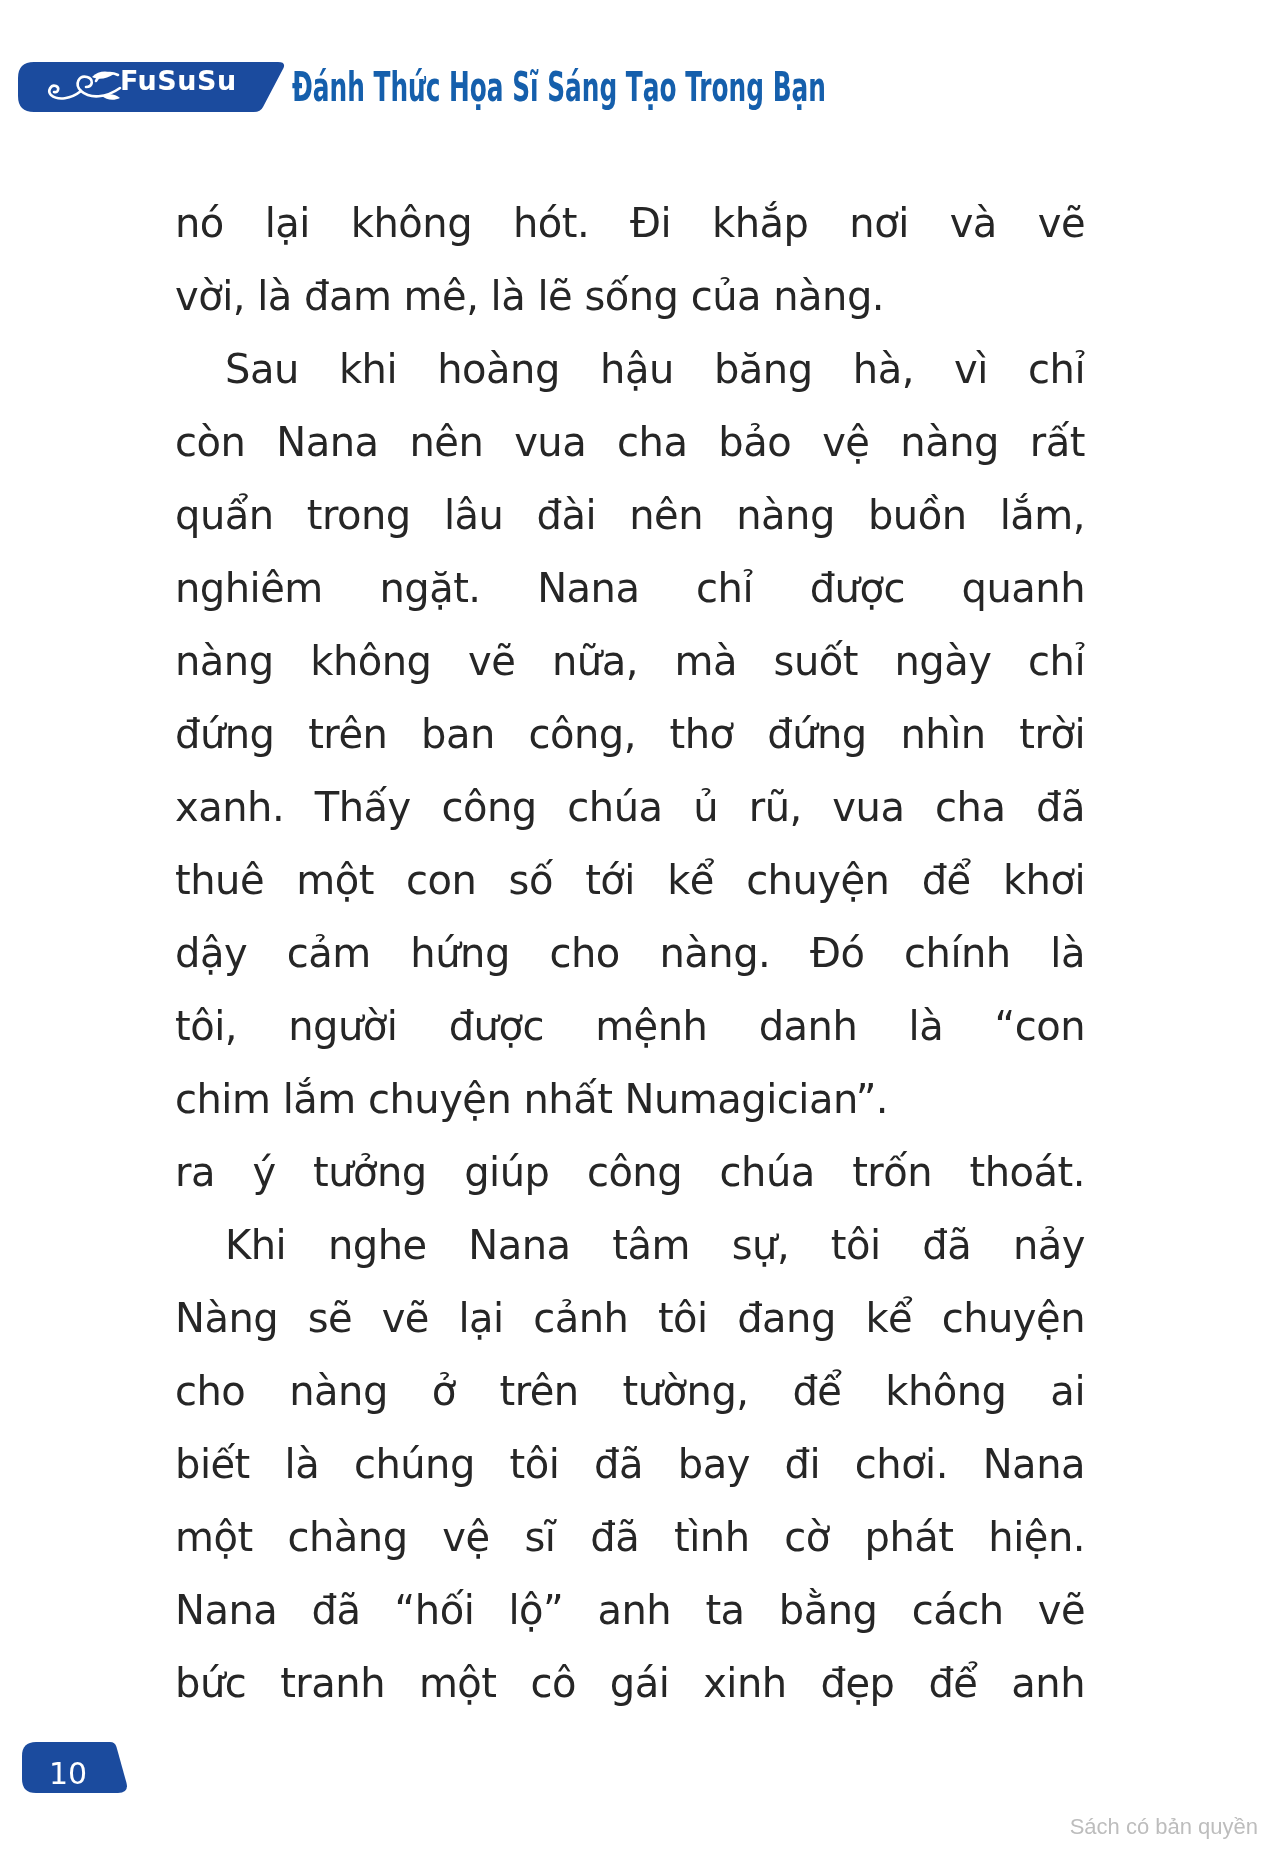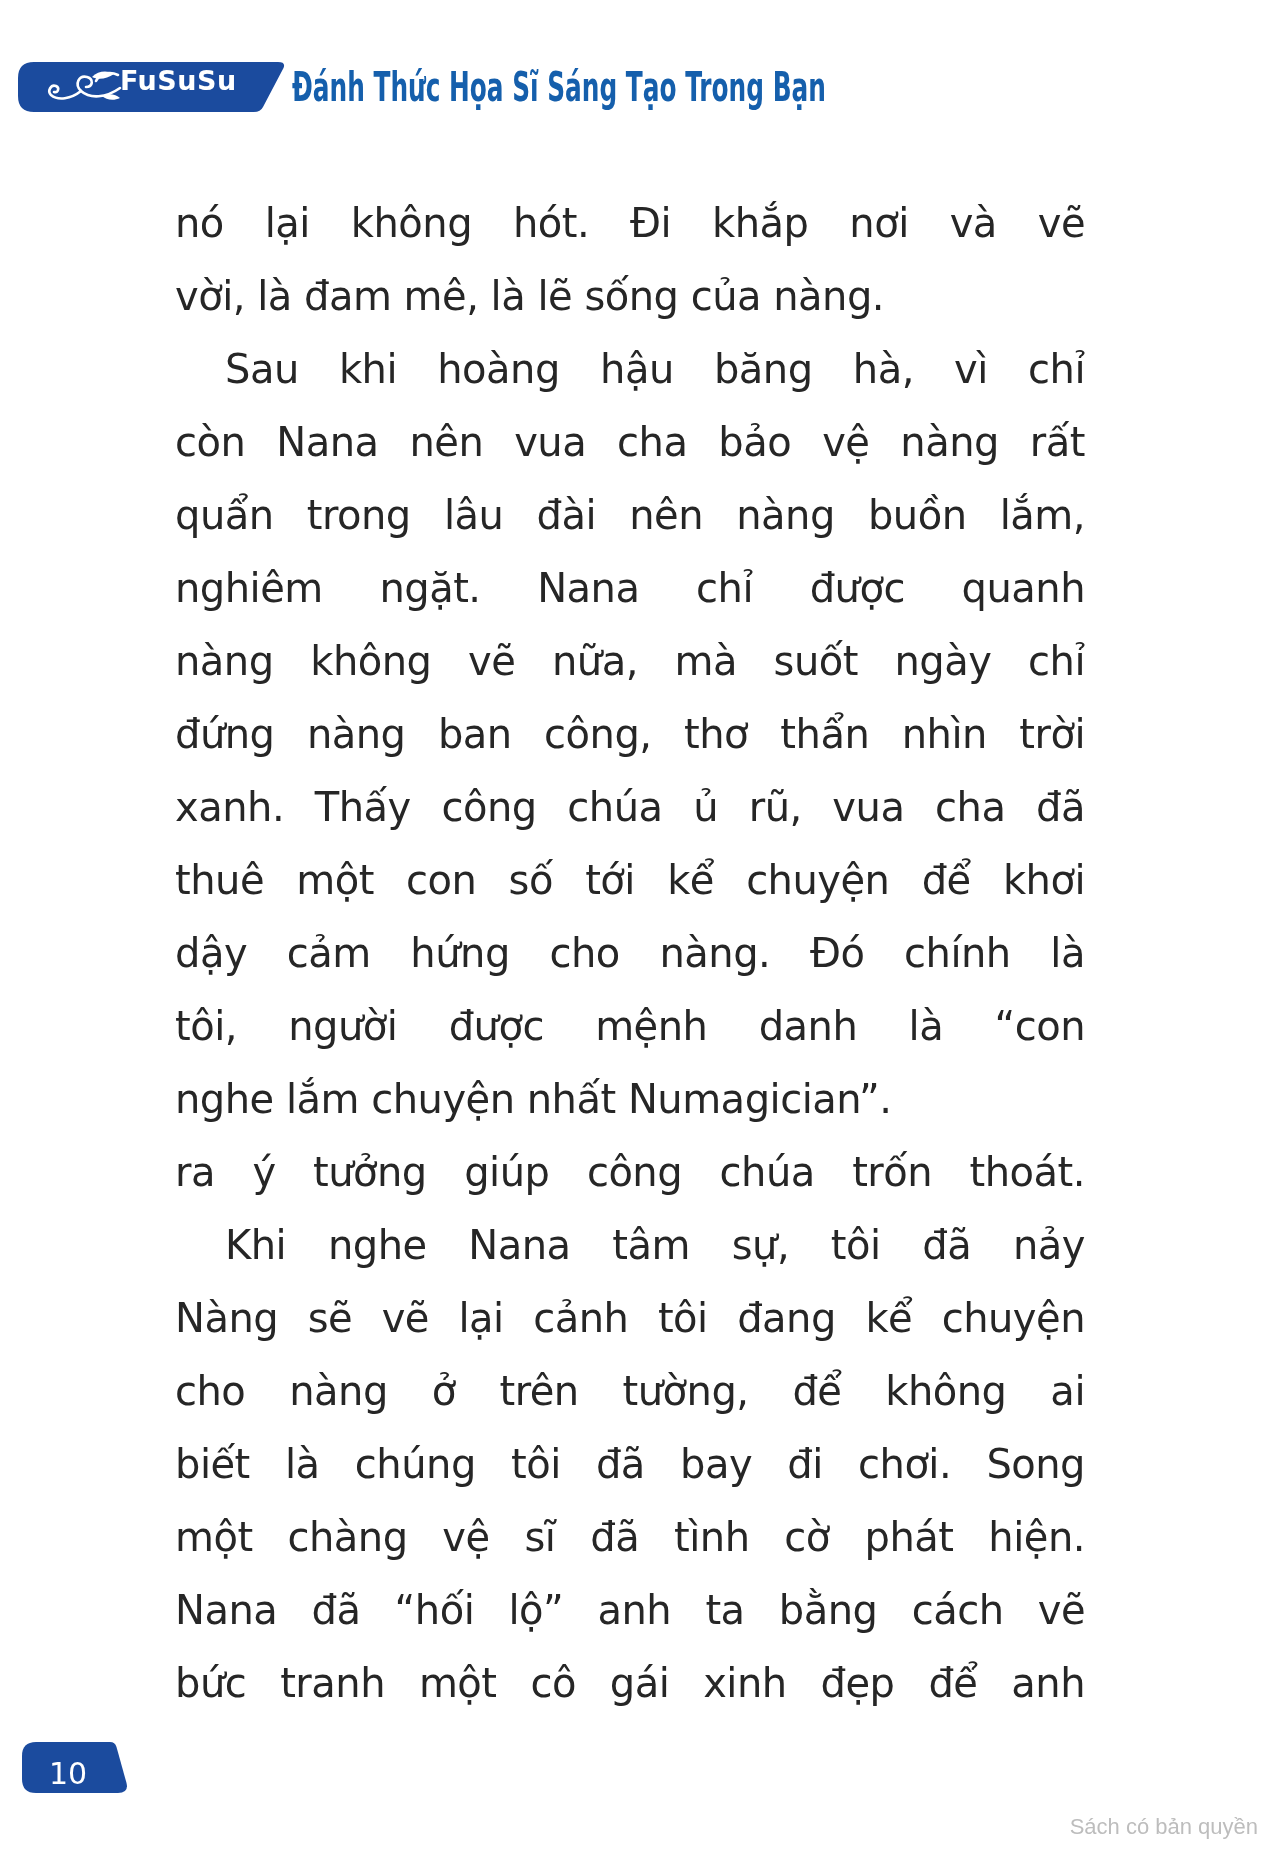--- a/index.html
+++ b/index.html
@@ -73,31 +73,31 @@
   <div class="header-title">Đánh Thức Họa Sĩ Sáng Tạo Trong Bạn</div>
 
   <div class="body-text">
       <div class="line">nó lại không hót. Đi khắp nơi và vẽ</div>
       <div class="line para-end">vời, là đam mê, là lẽ sống của nàng.</div>
       <div class="line indent">Sau khi hoàng hậu băng hà, vì chỉ</div>
       <div class="line">còn Nana nên vua cha bảo vệ nàng rất</div>
       <div class="line">quẩn trong lâu đài nên nàng buồn lắm,</div>
       <div class="line">nghiêm ngặt. Nana chỉ được quanh</div>
       <div class="line">nàng không vẽ nữa, mà suốt ngày chỉ</div>
-      <div class="line">đứng nàng ban công, thơ thẩn nhìn trời</div>
+      <div class="line">đứng trên ban công, thơ đứng nhìn trời</div>
       <div class="line">xanh. Thấy công chúa ủ rũ, vua cha đã</div>
       <div class="line">thuê một con số tới kể chuyện để khơi</div>
       <div class="line">dậy cảm hứng cho nàng. Đó chính là</div>
       <div class="line">tôi, người được mệnh danh là “con</div>
-      <div class="line para-end">nghe lắm chuyện nhất Numagician”.</div>
+      <div class="line para-end">chim lắm chuyện nhất Numagician”.</div>
       <div class="line">ra ý tưởng giúp công chúa trốn thoát.</div>
       <div class="line indent">Khi nghe Nana tâm sự, tôi đã nảy</div>
       <div class="line">Nàng sẽ vẽ lại cảnh tôi đang kể chuyện</div>
       <div class="line">cho nàng ở trên tường, để không ai</div>
-      <div class="line">biết là chúng tôi đã bay đi chơi. Song</div>
+      <div class="line">biết là chúng tôi đã bay đi chơi. Nana</div>
       <div class="line">một chàng vệ sĩ đã tình cờ phát hiện.</div>
       <div class="line">Nana đã “hối lộ” anh ta bằng cách vẽ</div>
       <div class="line">bức tranh một cô gái xinh đẹp để anh</div>
     </div>
 
   <div class="page-number-badge">
     <svg class="shape" viewBox="0 0 106 51" preserveAspectRatio="none">
       <path d="M14 0 H88 Q93 0 94.5 5 L104.5 41 Q107 51 96 51 H14 Q0 51 0 37 V14 Q0 0 14 0 Z" fill="#1b4b9e"></path>
     </svg>
     <div class="page-number">10</div>

